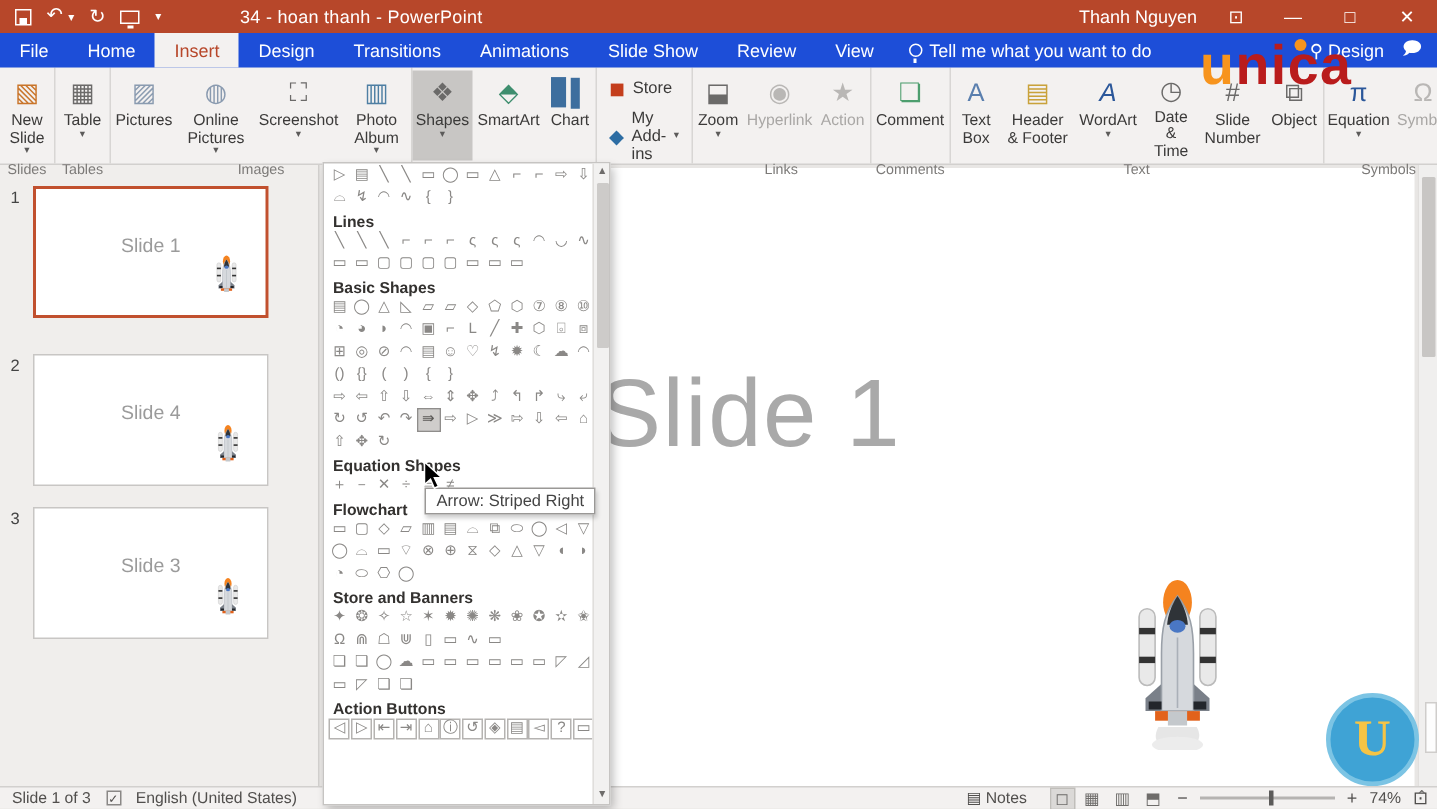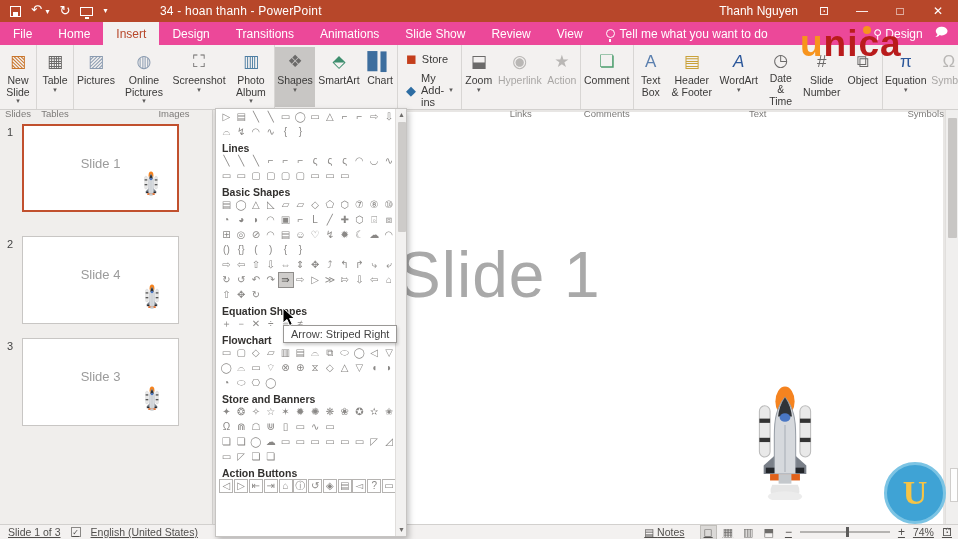--- a/index.html
+++ b/index.html
@@ -14,21 +14,21 @@
   .floppy { width:11px; height:11px; border:1.5px solid #fff; position:relative; display:inline-block; }
   .floppy::after { content:""; position:absolute; left:2px; bottom:0; width:5px; height:4px; background:#fff; }
   .monitor { width:13px; height:9px; border:1.5px solid #fff; display:inline-block; position:relative; }
   .monitor::after{ content:""; position:absolute; left:4px; top:9px; width:4px; height:2px; background:#fff; }
   #title-text { flex:1; text-align:left; font-size:12px; letter-spacing:.2px; }
   #tb-right { display:flex; align-items:center; gap:14px; padding-right:8px; }
   #tb-user { font-size:12px; }
   .winbtn { width:24px; text-align:center; font-size:12px; }
 
   
-  #tabrow { position:absolute; left:0; top:22px; width:958px; height:23px; background:#ec4899;
+  #tabrow { position:absolute; left:0; top:22px; width:958px; height:23px; background:#1d4ed8;
     display:flex; align-items:stretch; color:#fff; font-size:12px; z-index:29; }
   .tab { padding:0 13px; display:flex; align-items:center; }
   .tab.active { background:#f3f1f0; color:#b7472a; }
   #tellme { display:flex; align-items:center; gap:5px; padding:0 10px; font-size:12px; }
   .bulb { width:9px; height:9px; border:1.2px solid #fff; border-radius:50%; position:relative; display:inline-block; }
   .bulb::after { content:""; position:absolute; left:2.5px; top:9px; width:2px; height:3px; background:#fff; }
   #tab-spacer { flex:1; }
   #share-area { display:flex; align-items:center; gap:12px; padding-right:10px; font-size:12px; }
 
   
@@ -81,21 +81,21 @@
   .shape-cell.hl { background:#cfcdcb; outline:1px solid #8f8d8b; color:#5a5856; }
   #dd-scroll { position:absolute; right:0; top:0; width:11px; height:100%; background:#f2f1f0; border-left:1px solid #e0dedc; }
   .dd-arrow { position:absolute; left:0; width:11px; height:12px; font-size:7px; color:#6e6c6a; text-align:center; line-height:12px; }
   #dd-thumb { position:absolute; left:1.5px; top:13px; width:8px; height:110px; background:#cdcbc9; border-radius:1px; }
   #tooltip { position:absolute; left:283px; top:325px; background:#fff; border:1px solid #9a9896; padding:2px 7px;
     font-size:11px; color:#444; z-index:40; box-shadow:1px 2px 3px rgba(0,0,0,.2); white-space:nowrap; }
   #cursor { position:absolute; left:282px; top:307px; z-index:41; }
 
   
   #statusbar { position:absolute; left:0; top:524px; width:958px; height:15px; background:#f3f1f0;
-    border-top:1px solid #d2d0ce; display:flex; align-items:center; font-size:10.5px; color:#514f4d; z-index:3;text-decoration:underline; }
+    border-top:1px solid #d2d0ce; display:flex; align-items:center; font-size:10.5px; color:#514f4d; z-index:3; }
   #status-left { display:flex; align-items:center; gap:10px; padding-left:8px; }
   .spellbox { width:10px; height:10px; border:1px solid #8a8886; font-size:8px; line-height:9px; text-align:center; color:#514f4d; }
   #status-right { margin-left:auto; display:flex; align-items:center; gap:8px; padding-right:6px; }
   .viewbtn { font-size:11px; color:#6e6c6a; padding:0 3px; }
   .viewbtn.sel { background:#dbd9d7; outline:1px solid #c0beba; }
   #zoomslider { width:90px; height:2px; background:#b5b3b1; position:relative; }
   #zoomknob { position:absolute; left:46px; top:-4px; width:3px; height:10px; background:#5c5b5a; }
 
   
   #unica-logo { position:absolute; left:800px; top:26px; z-index:50; font-weight:bold; font-size:37px;

